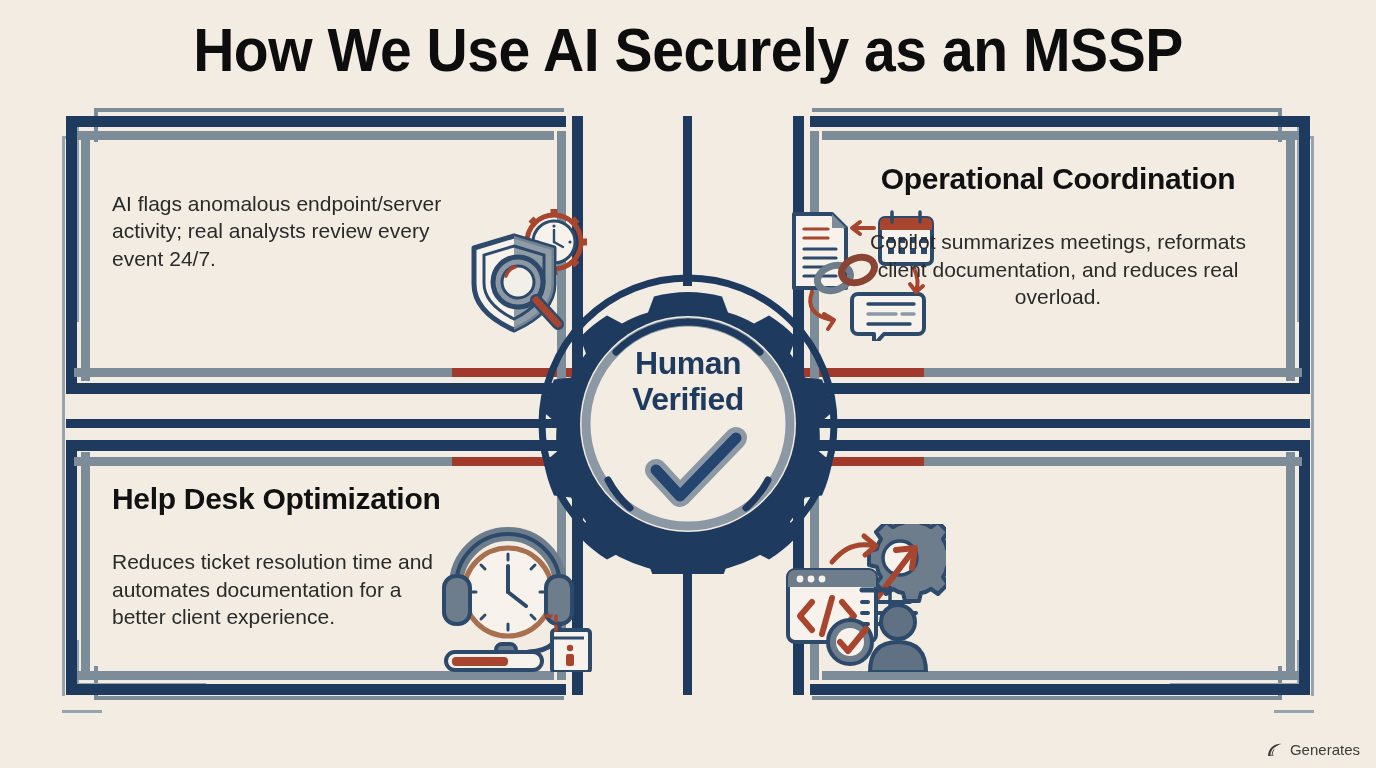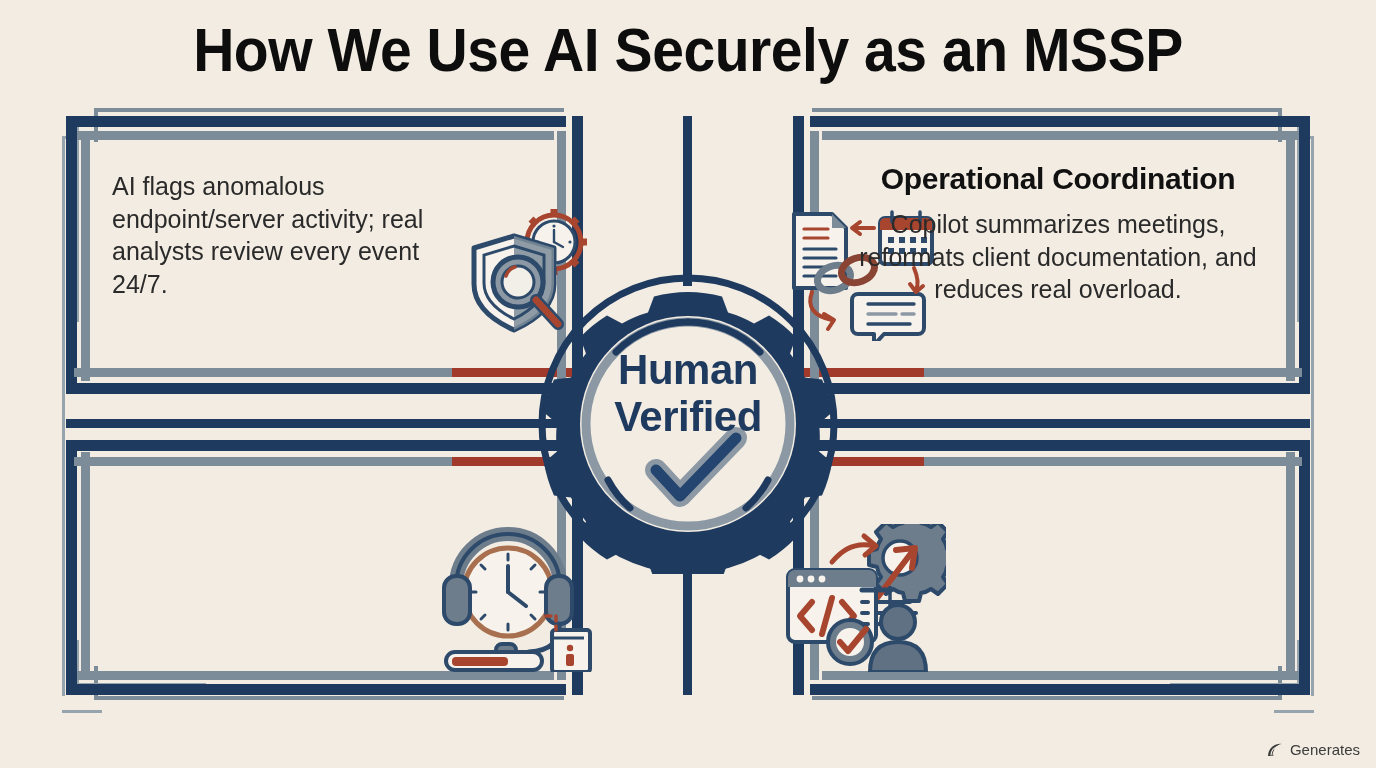--- a/index.html
+++ b/index.html
@@ -32,23 +32,23 @@
   .quad{ position:absolute; }
   .qhead{
     font-family:"Liberation Sans", sans-serif;
     font-weight:bold;
     font-size:30px;
     color:#111111;
     line-height:1.28;
     letter-spacing:-0.3px;
   }
   .qbody{
-    margin-top:10px;
+    margin-top:30px;
     font-family:"Liberation Sans", sans-serif;
-    font-size:25px;
+    font-size:21px;
     color:#2a2a2a;
     line-height:1.30;
   }
   .q-tl{ left:112px; top:160px; width:360px; text-align:left; }
   .q-tr{ right:108px; top:160px; width:420px; text-align:center; }
   .q-bl{ left:112px; top:480px; width:340px; text-align:left; }
   .q-br{ right:106px; top:480px; width:320px; text-align:right; }
 
   
   .bar{ position:absolute; }
@@ -61,21 +61,21 @@
     position:absolute; left:688px; top:424px;
     transform:translate(-50%,-50%);
     width:300px; height:300px;
   }
   .badge svg{ display:block; }
   .badge-text{
     position:absolute; left:0; right:0; top:72px;
     text-align:center;
     font-family:"Liberation Sans", sans-serif;
     font-weight:bold;
-    font-size:42px;
+    font-size:32px;
     line-height:1.12;
     color:#1f3a5f;
     letter-spacing:-0.5px;
   }
 
   
   .watermark{
     position:absolute; right:16px; bottom:10px;
     display:flex; align-items:center; gap:6px;
     font-family:"Liberation Sans", sans-serif;
@@ -375,20 +375,24 @@
 
   <div class="quad q-tl">
     <div class="qbody">AI flags anomalous endpoint/server activity; real analysts review every event 24/7.</div>
   </div>
 
   <div class="quad q-tr">
     <div class="qhead">Operational Coordination</div>
     <div class="qbody">Copilot summarizes meetings, reformats client documentation, and reduces real overload.</div>
   </div>
 
+  <div class="quad q-bl">
+    <div class="qhead">Help Desk Optimization</div>
+    <div class="qbody">Reduces ticket resolution time and automates documentation for a better client experience.</div>
+  </div>
 
 
   <div class="watermark">
     <svg class="wm-icon" viewBox="0 0 17 14">
       <path d="M1 13 A12 12 0 0 1 15 1 A9 9 0 0 0 7 13 Z" fill="#3c3c3c"></path>
       <g stroke="#f2ece2" stroke-width="1.1" fill="none">
         <path d="M4 12.4 A9 9 0 0 1 11.5 3.2"></path>
         <path d="M6.2 12.8 A6.2 6.2 0 0 1 12.6 5.6"></path>
       </g>
     </svg>

